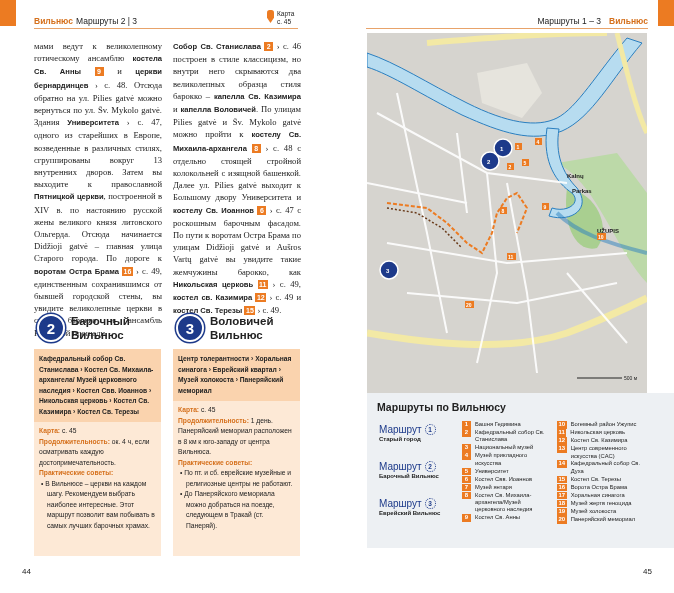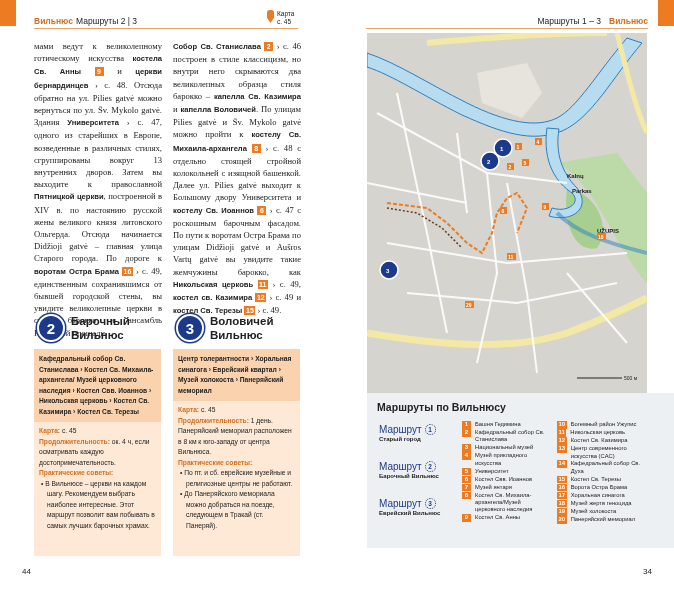--- a/index.html
+++ b/index.html
@@ -51,21 +51,21 @@
 </div>
 <div class="karta">
   <div class="pin"></div>
   <div>
       <div>Карта</div>
       <div>с. 45</div>
     </div>
 </div>
 
 <div class="col col1">
-  <span>мами ведут к великолепному готическому искусства </span><span class="b">костела Св. Анны</span>
+  <span>мами ведут к великолепному готическому ансамблю </span><span class="b">костела Св. Анны</span>
   <span class="num">9</span><span> и </span><span class="b">церкви бернардинцев</span><span> › с. 48. Отсюда обратно на ул. Pilies gatvė можно вернуться по ул. Šv. Mykolo gatvė. Здания </span><span class="b">Университета</span><span> › с. 47, одного из старейших в Европе, возведенные в различных стилях, сгруппированы вокруг 13 внутренних дворов. Затем вы выходите к православной </span><span class="b">Пятницкой церкви</span><span>, построенной в XIV в. по настоянию русской жены великого князя литовского Ольгерда. Отсюда начинается Didžioji gatvė – главная улица Старого города. По дороге к </span><span class="b">воротам Остра Брама</span>
   <span class="num">16</span><span> › с. 49, единственным сохранившимся от бывшей городской стены, вы увидите великолепные церкви в стиле барокко и ансамбль Ратушной площади.</span>
 </div>
 
 <div class="col col2">
   <span class="b">Собор Св. Станислава</span> <span class="num">2</span><span> › с. 46 построен в стиле классицизм, но внутри него скрываются два великолепных образца стиля барокко – </span><span class="b">капелла Св. Казимира</span><span> и </span><span class="b">капелла Воловичей</span><span>. По улицам Pilies gatvė и Šv. Mykolo gatvė можно пройти к </span><span class="b">костелу Св. Михаила-архангела</span> <span class="num">8</span><span> › с. 48 с отдельно стоящей стройной колокольней с изящной башенкой. Далее ул. Pilies gatvė выходит к Большому двору Университета и </span><span class="b">костелу Св. Иоаннов</span> <span class="num">6</span><span> › с. 47 с роскошным барочным фасадом. По пути к воротам Остра Брама по улицам Didžioji gatvė и Aušros Vartų gatvė вы увидите такие жемчужины барокко, как </span><span class="b">Никольская церковь</span> <span class="num">11</span><span> › с. 49, </span><span class="b">костел св. Казимира</span> <span class="num">12</span><span> › с. 49 и </span><span class="b">костел Св. Терезы</span> <span class="num">15</span><span> › с. 49.</span>
 </div>
 
 <div class="route-h" style="left:37px;top:314px">
   <div class="circle">2</div>
@@ -277,13 +277,13 @@
         <span class="num">19</span>
         <span>Музей холокоста</span>
       </div>
     <div class="lg-item">
         <span class="num">20</span>
         <span>Панеряйский мемориал</span>
       </div>
   </div>
 </div>
 
-<div class="pg" style="left:643px">34</div>
+<div class="pg" style="left:643px">45</div>
 
 </body></html>

